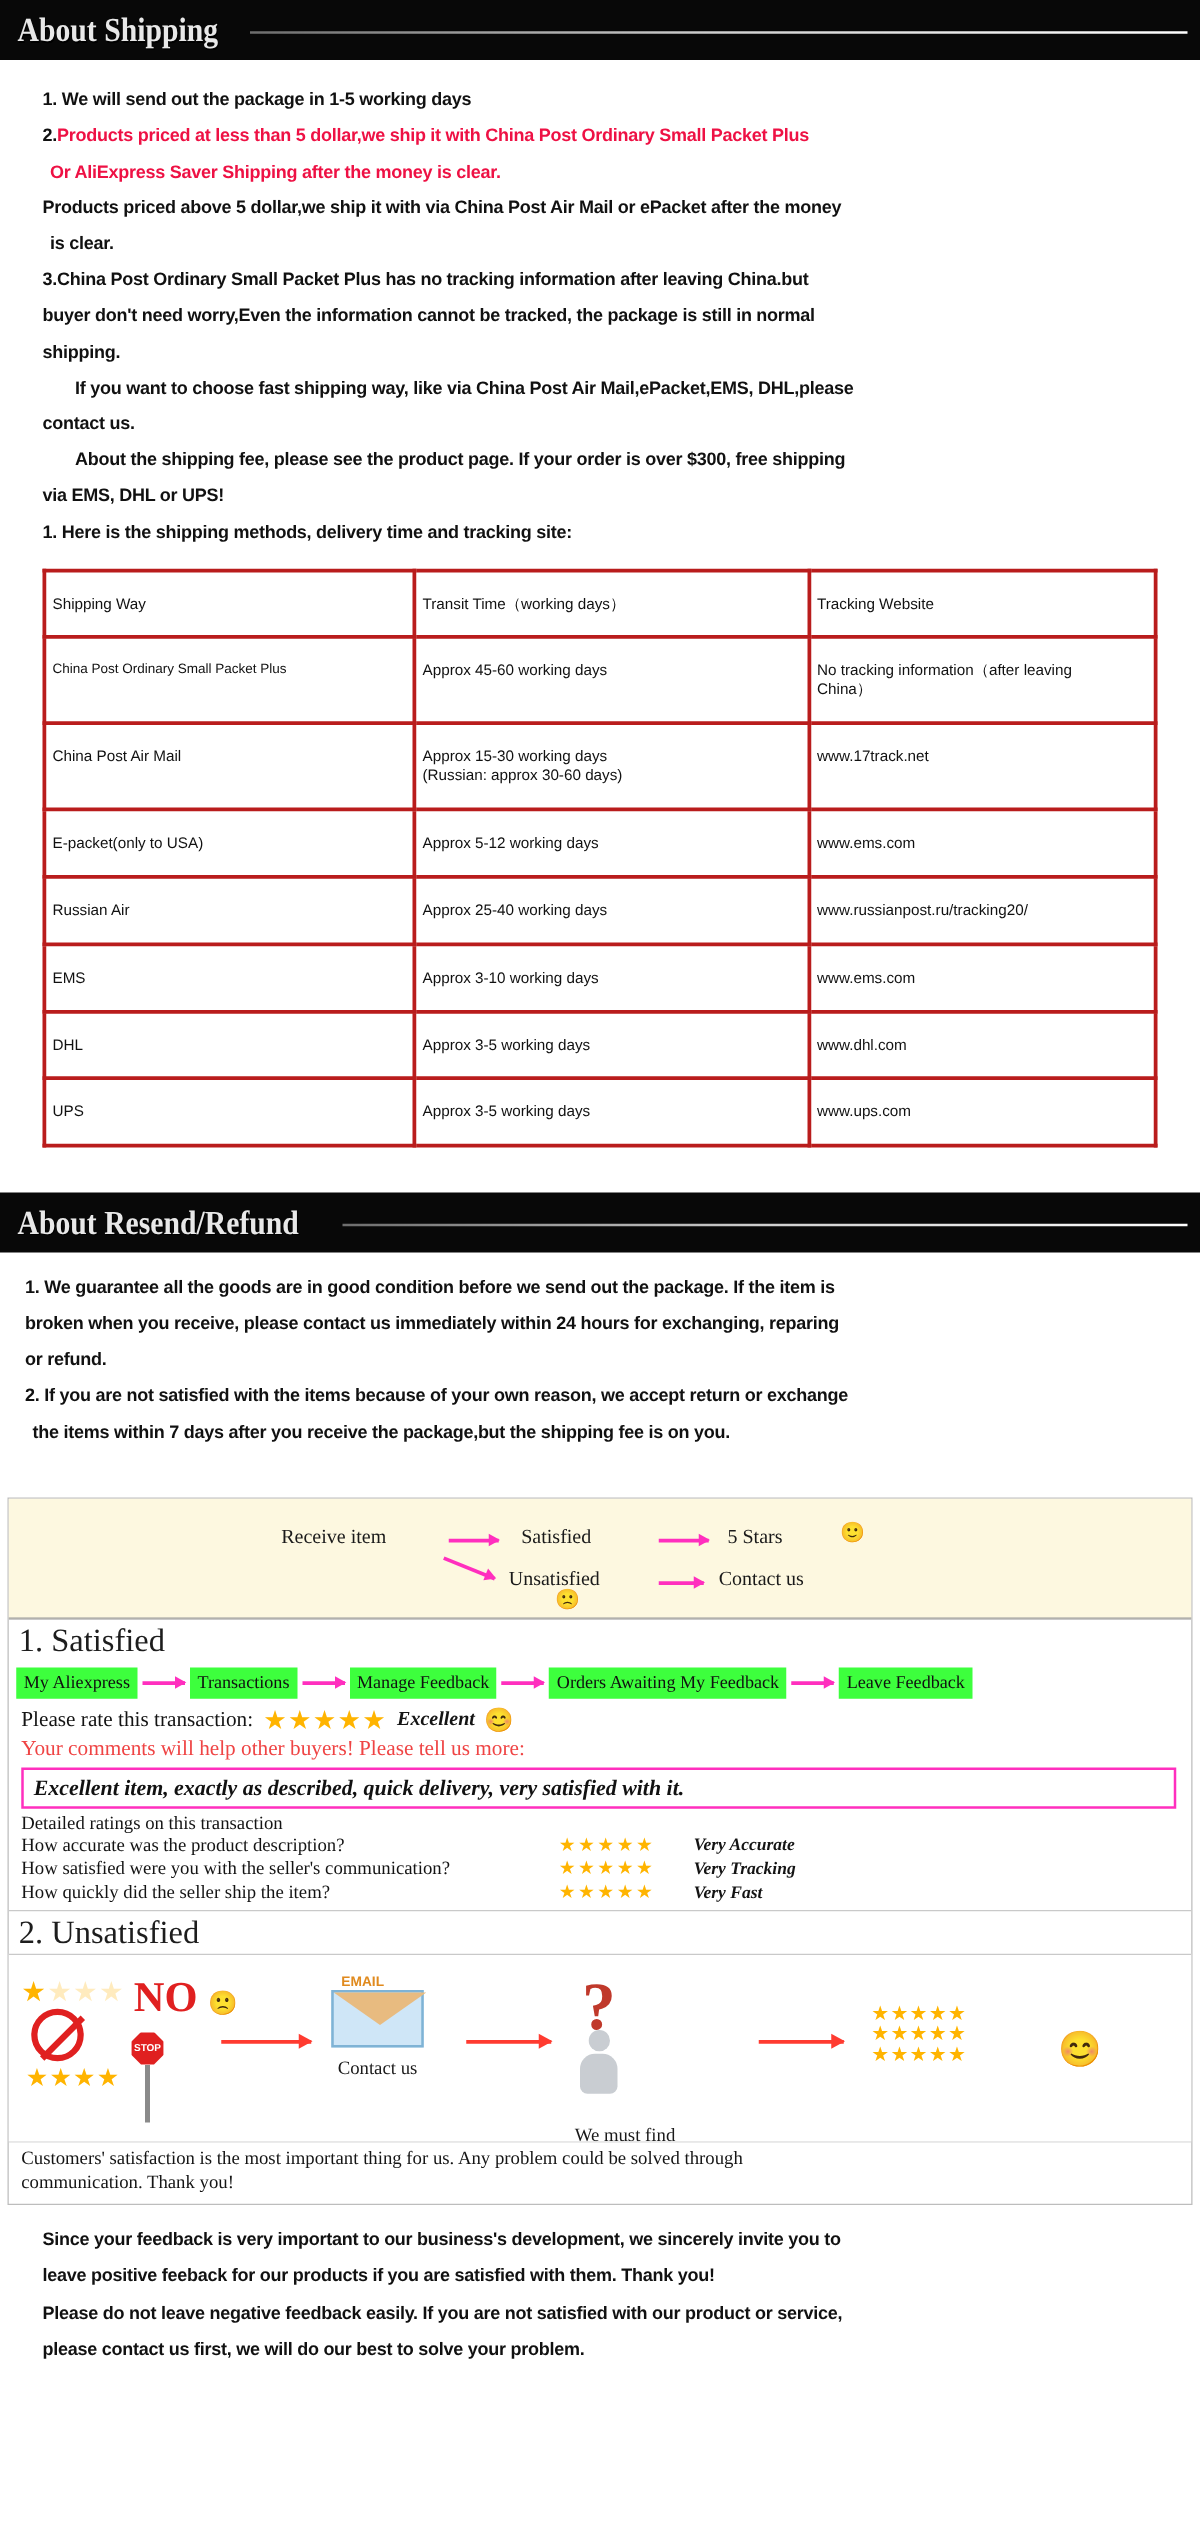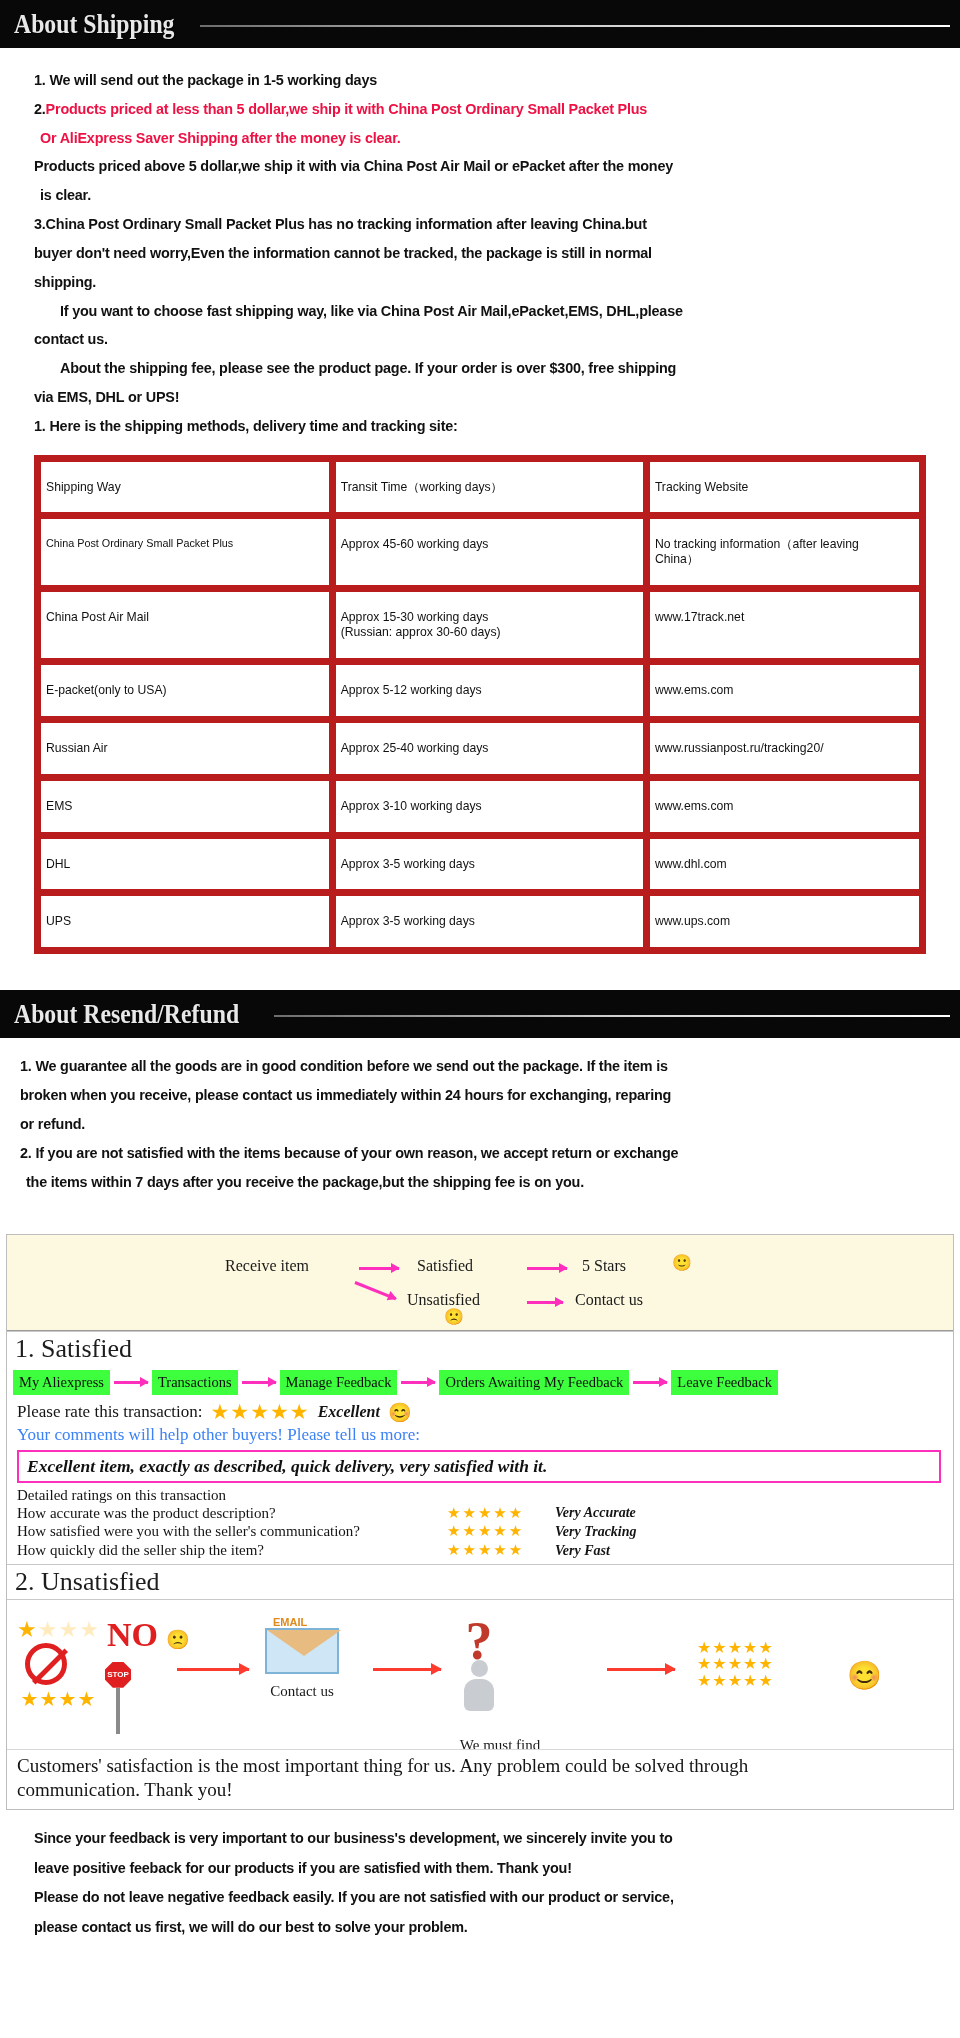--- a/index.html
+++ b/index.html
@@ -63,21 +63,21 @@
   
   .ship-table-wrap { padding: 4px 34px 0 34px; }
   table.ship {
     border-collapse: collapse;
     width: 100%;
     font-family: "Liberation Sans", sans-serif;
     font-size: 12.2px;
     color: #111;
   }
   table.ship td {
-    border: 7px solid #b91c1c;
+    border: 3px solid #b91c1c;
     padding: 18px 5px;
     vertical-align: top;
     line-height: 1.22;
   }
   table.ship td.col-way { width: 33.3%; }
   table.ship td.col-time { width: 35.5%; }
   table.ship td.col-site { width: 31.2%; }
   table.ship td.small { font-size: 10.8px; }
   table.ship tr.tall td { height: 34px; }
   table.ship tr.tall2 td { height: 30px; }
@@ -170,21 +170,21 @@
     display: flex;
     align-items: center;
     gap: 8px;
     white-space: nowrap;
   }
   .stars { color: #ffb400; font-size: 21px; letter-spacing: 1px; line-height: 1; }
   .excellent-word { font-weight: bold; font-style: italic; font-size: 16px; }
   .comment-line {
     font-family: "Liberation Serif", serif;
     font-size: 17px;
-    color: #3b82f6;
+    color: #ef4444;
     padding: 2px 0 2px 10px;
   }
   .pink-box {
     border: 2px solid #ff2fbe;
     margin: 3px 12px 4px 10px;
     padding: 4px 8px;
     font-family: "Liberation Serif", serif;
     font-weight: bold;
     font-style: italic;
     font-size: 17.5px;
@@ -232,21 +232,21 @@
     border-bottom: 6.5px solid transparent;
   }
   .cap {
     font-family: "Liberation Serif", serif;
     font-size: 15px;
     color: #1a1a1a;
     line-height: 1.2;
   }
   .closing {
     font-family: "Liberation Serif", serif;
-    font-size: 19px;
+    font-size: 15px;
     color: #151515;
     padding: 4px 8px 6px 10px;
     line-height: 1.3;
     border-top: 1px solid #d8d8d8;
   }
   .footer-block { padding: 14px 28px 18px 34px; }
   .footer-block .ptext { line-height: 2.05; }
 
   
   .stopsign {

